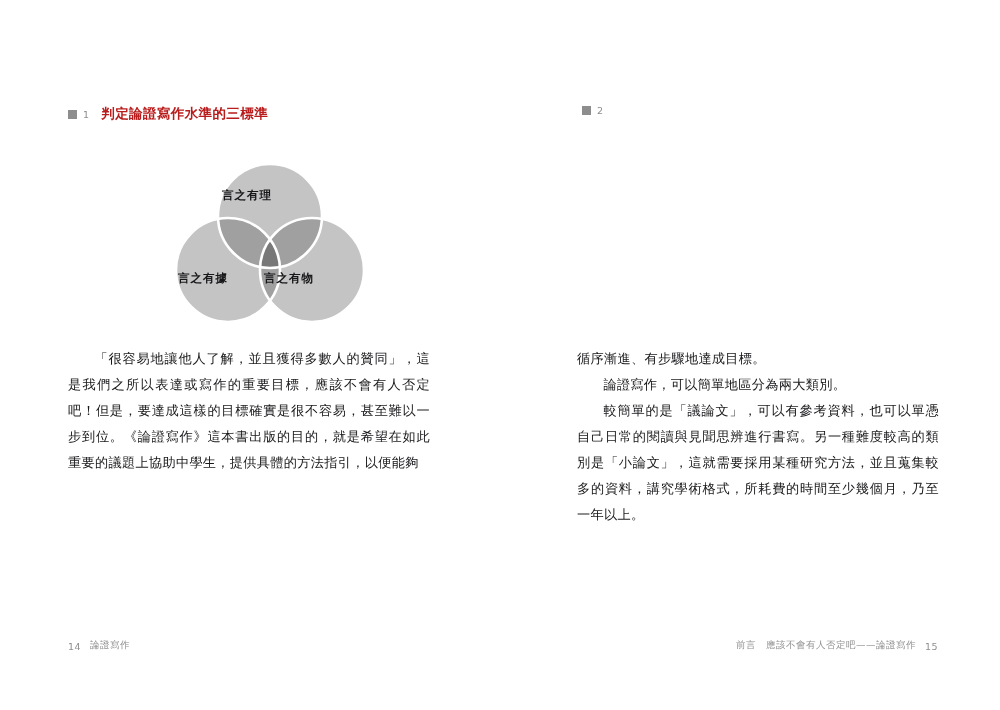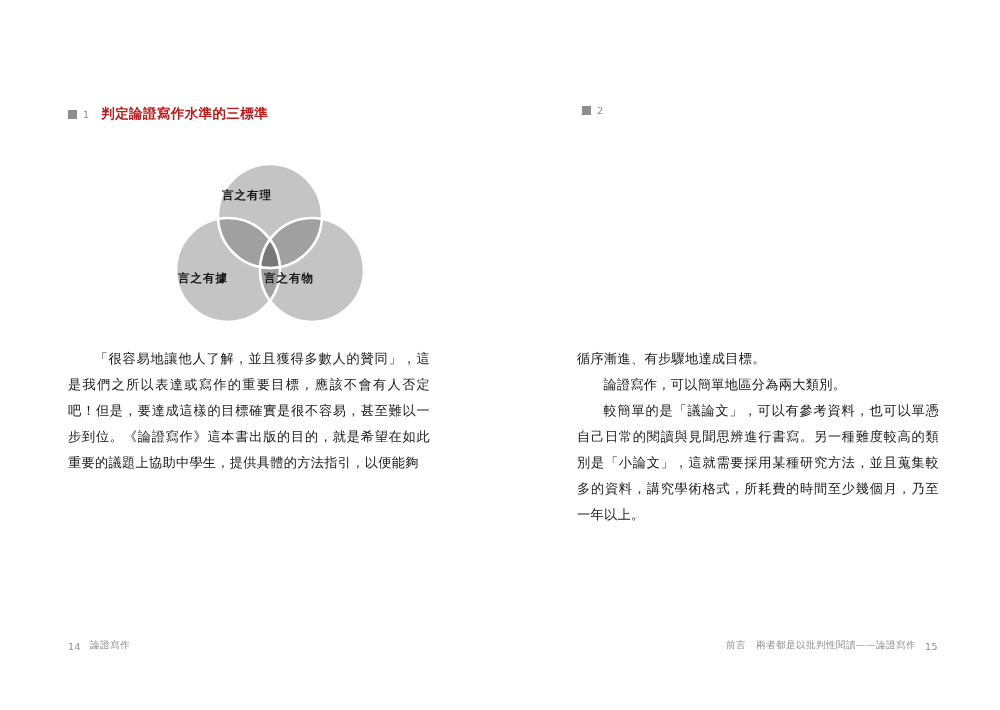--- a/index.html
+++ b/index.html
@@ -182,19 +182,19 @@
         <span class="fig-num">2</span>
       </div>
 
       <div class="body-col" style="left:77px; top:346px; width:362px;">
         <p>循序漸進、有步驟地達成目標。</p>
         <p class="indent">論證寫作，可以簡單地區分為兩大類別。</p>
         <p class="indent">較簡單的是「議論文」，可以有參考資料，也可以單憑自己日常的閱讀與見聞思辨進行書寫。另一種難度較高的類別是「小論文」，這就需要採用某種研究方法，並且蒐集較多的資料，講究學術格式，所耗費的時間至少幾個月，乃至一年以上。</p>
       </div>
 
       <div class="footer footer-right">
-        <span>前言　兩者都是以批判性閱讀——論證寫作</span>
+        <span>前言　應該不會有人否定吧——論證寫作</span>
         <span>15</span>
       </div>
     </div>
 
   </div>
 </div>
 
 </body></html>

